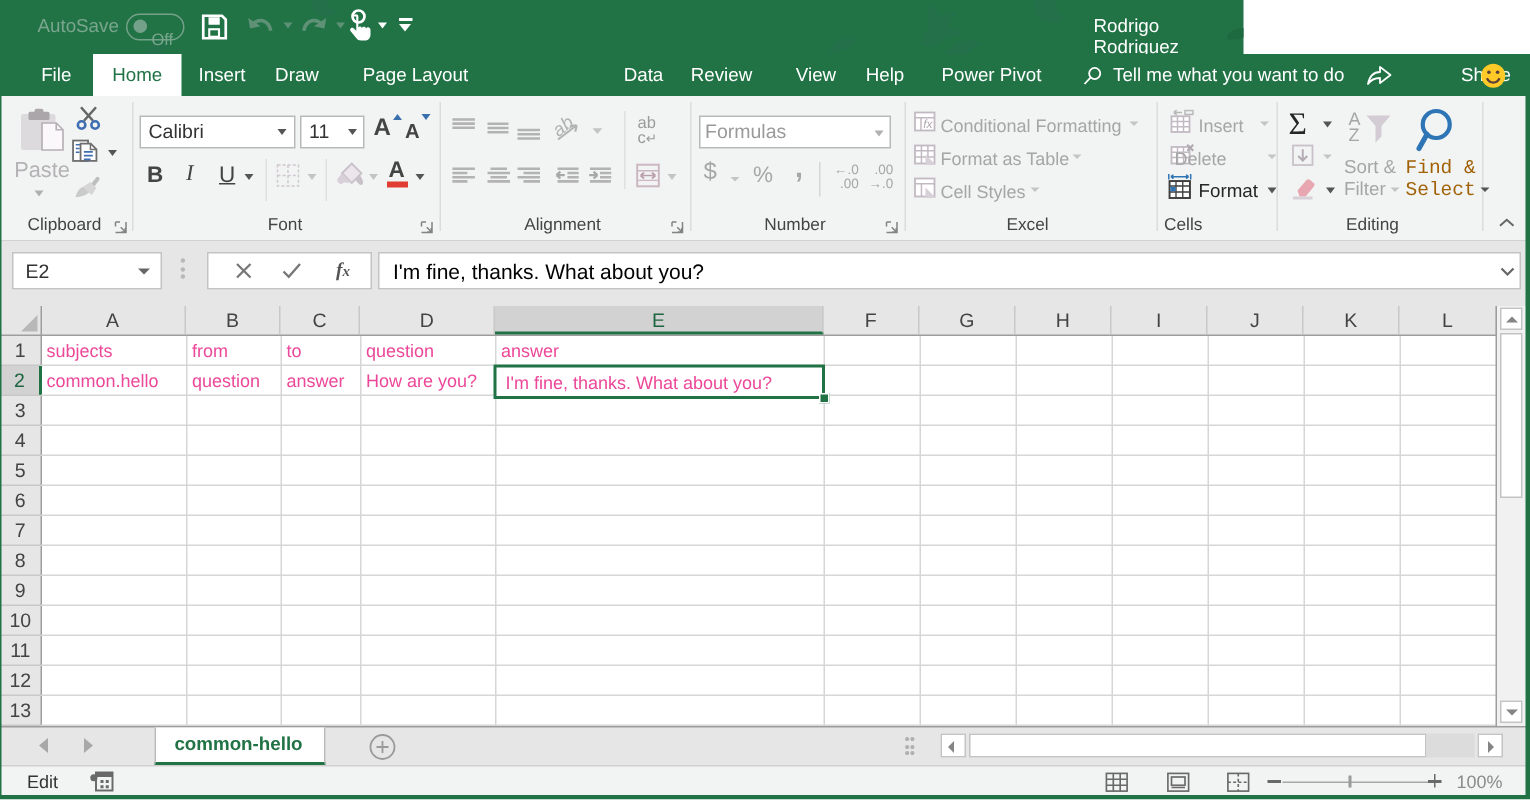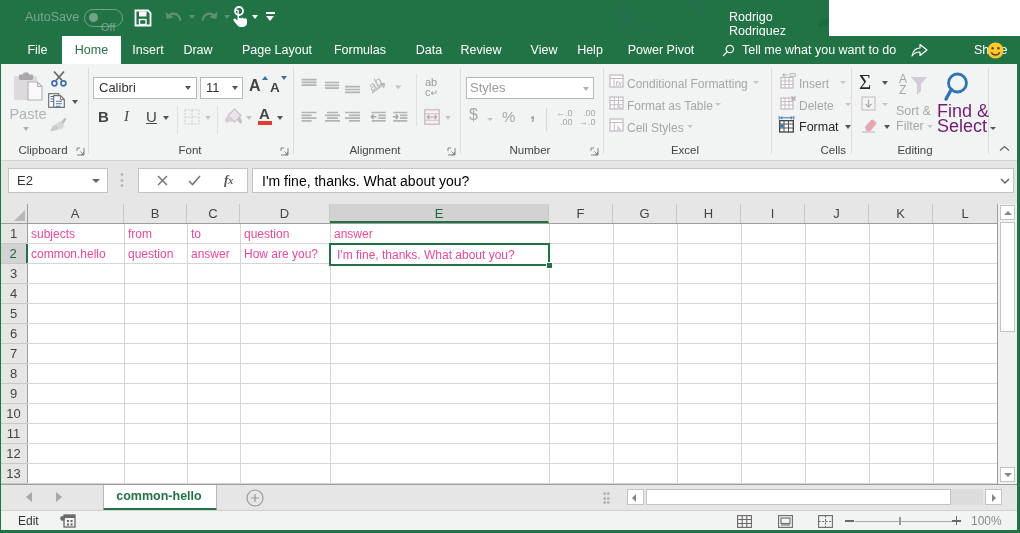--- a/index.html
+++ b/index.html
@@ -104,21 +104,20 @@
   <svg width="12" height="12" style="left:983px;top:11px" viewBox="0 0 12 12">
     <path d="M1 1 L11 11 M11 1 L1 11" stroke="#fff" stroke-width="1.4"></path>
   </svg>
 </div>
 <div class="abs" id="menurow">
   <div class="tab" style="left:0px;width:75px;">File</div>
   <div class="tab" id="hometab" style="left:62px;width:59px;">Home</div>
   <div class="tab" style="left:98px;width:100px;">Insert</div>
   <div class="tab" style="left:148px;width:100px;">Draw</div>
   <div class="tab" style="left:227px;width:100px;">Page Layout</div>
-  <div class="tab" style="left:310px;width:100px;">Formulas</div>
   <div class="tab" style="left:379px;width:100px;">Data</div>
   <div class="tab" style="left:431px;width:100px;">Review</div>
   <div class="tab" style="left:540px;width:100px;">Help</div>
   <div class="tab" style="left:494px;width:100px;">View</div>
   <div class="tab" style="left:611px;width:100px;">Power Pivot</div>
   <svg width="13" height="13" style="left:722px;top:8px" viewBox="0 0 13 13">
     <circle cx="7.8" cy="5" r="3.7" fill="none" stroke="#fff" stroke-width="1.2"></circle>
     <path d="M5 7.8 L1 12" stroke="#fff" stroke-width="1.2"></path>
   </svg>
   <div class="tab" style="left:742px;width:170px;text-align:left;">Tell me what you want to do</div>
@@ -242,21 +241,21 @@
     <path d="M0.8 4.8 h14.4 M0.8 11.2 h14.4" stroke="#ccb6c1" stroke-width="0.9"></path>
     <path d="M3 8 h10 M3 8 l2.4 -2 M3 8 l2.4 2 M13 8 l-2.4 -2 M13 8 l-2.4 2" stroke="#bb9fab" stroke-width="1.1" fill="none"></path>
   </svg>
   <div class="abs" style="left:445px;top:52px;width:0;height:0;border-left:3.5px solid transparent;border-right:3.5px solid transparent;border-top:4px solid #c4c4c4;"></div>
   <div class="abs" style="left:340px;top:80px;width:70px;text-align:center;font-size:11.5px;color:#444;">Alignment</div>
   <svg width="9" height="9" style="left:447px;top:83px" viewBox="0 0 9 9">
     <path d="M1 1 v3 M1 1 h3 M1 8 h7 v-7 M4.5 4.5 l3 3 M7.5 5 v2.7 h-2.7" stroke="#838383" stroke-width="1" fill="none"></path>
   </svg>
 
   <div class="combo" style="left:466px;top:13px;width:128px;height:22px;"></div>
-  <div class="abs gray" style="left:470px;top:16px;font-size:13px;color:#9a9a9a;">Styles</div>
+  <div class="abs gray" style="left:470px;top:16px;font-size:13px;color:#9a9a9a;">Formulas</div>
   <div class="abs" style="left:583px;top:23px;width:0;height:0;border-left:3.5px solid transparent;border-right:3.5px solid transparent;border-top:4px solid #b0b0b0;"></div>
   <div class="abs gray" style="left:469px;top:42px;font-size:16px;">$</div>
   <div class="abs" style="left:487px;top:54px;width:0;height:0;border-left:3px solid transparent;border-right:3px solid transparent;border-top:3.5px solid #c4c4c4;"></div>
   <div class="abs gray" style="left:502px;top:44px;font-size:15px;">%</div>
   <div class="abs gray" style="left:530px;top:38px;font-size:19px;font-weight:bold;">,</div>
   <div class="gsep" style="left:546px;top:44px;height:23px;background:#d6d6d6;"></div>
   <div class="abs gray" style="left:556px;top:45px;font-size:9px;line-height:8.5px;text-align:right;">←.0<br>.00</div>
   <div class="abs gray" style="left:579px;top:45px;font-size:9px;line-height:8.5px;text-align:right;">.00<br>→.0</div>
   <div class="abs" style="left:495px;top:80px;width:70px;text-align:center;font-size:11.5px;color:#444;">Number</div>
   <svg width="9" height="9" style="left:590px;top:83px" viewBox="0 0 9 9">
@@ -292,31 +291,31 @@
     <path d="M8 2 h-5.5 m0 0 l2 -1.6 m-2 1.6 l2 1.6" stroke="#b9b9b9" stroke-width="1.1" fill="none"></path>
     <rect x="10" y="0.7" width="5.3" height="2.6" fill="none" stroke="#b9b9b9" stroke-width="1"></rect>
   </svg>
   <div class="abs gray" style="left:799px;top:13px;font-size:12px;">Insert</div>
   <div class="abs" style="left:840px;top:17px;width:0;height:0;border-left:3px solid transparent;border-right:3px solid transparent;border-top:3.5px solid #c4c4c4;"></div>
   <svg width="16" height="15" style="left:780px;top:31px" viewBox="0 0 16 15">
     <rect x="1" y="3" width="12" height="11" fill="#fff" stroke="#c2bac2" stroke-width="1.2"></rect>
     <path d="M1 6.5 h12 M1 10 h12 M5 3 v11 M9 3 v11" stroke="#c2bac2" stroke-width="1"></path>
     <path d="M11.5 1.5 l4 4 m0 -4 l-4 4" stroke="#b0a8b0" stroke-width="1.4"></path>
   </svg>
-  <div class="abs gray" style="left:799px;top:35px;font-size:12px;">Delete</div>
+  <div class="abs gray" style="left:783px;top:35px;font-size:12px;">Delete</div>
   <div class="abs" style="left:845px;top:39px;width:0;height:0;border-left:3px solid transparent;border-right:3px solid transparent;border-top:3.5px solid #c4c4c4;"></div>
   <svg width="17" height="17" style="left:778px;top:52px" viewBox="0 0 17 17">
     <rect x="1.7" y="4.7" width="13.6" height="11.3" fill="#fff" stroke="#3f3f3f" stroke-width="1.3"></rect>
     <path d="M1.7 8 h13.6 M1.7 12 h13.6 M6 4.7 v11.3 M10.5 4.7 v11.3" stroke="#3f3f3f" stroke-width="0.9"></path>
     <path d="M2.6 1.8 h11.8 M2.6 1.8 l1.7 -1.3 M2.6 1.8 l1.7 1.3 M14.4 1.8 l-1.7 -1.3 M14.4 1.8 l-1.7 1.3 M1.2 0 v3.6 M15.8 0 v3.6" stroke="#2e75b5" stroke-width="1" fill="none"></path>
     <rect x="2.3" y="8.6" width="3.4" height="2.9" fill="#2e75b5"></rect>
   </svg>
   <div class="abs" style="left:799px;top:56px;font-size:12.5px;color:#262626;">Format</div>
   <div class="abs" style="left:845px;top:61px;width:0;height:0;border-left:3.5px solid transparent;border-right:3.5px solid transparent;border-top:4px solid #555;"></div>
-  <div class="abs" style="left:776px;top:80px;width:70px;text-align:right;font-size:11.5px;color:#444;">Cells</div>
+  <div class="abs" style="left:776px;top:80px;width:70px;text-align:left;font-size:11.5px;color:#444;">Cells</div>
 
   <div class="abs" style="left:859px;top:6px;font-size:21px;color:#262626;font-family:'Liberation Serif',serif;">Σ</div>
   <div class="abs" style="left:882px;top:17px;width:0;height:0;border-left:3.5px solid transparent;border-right:3.5px solid transparent;border-top:4px solid #555;"></div>
   <svg width="15" height="15" style="left:861px;top:32px" viewBox="0 0 15 15">
     <rect x="1" y="1" width="13" height="13" fill="none" stroke="#c9c1c9" stroke-width="1.2"></rect>
     <path d="M7.5 3.5 v7 M4.5 8 l3 3 3 -3" fill="none" stroke="#b3abb3" stroke-width="1.3"></path>
   </svg>
   <div class="abs" style="left:882px;top:39px;width:0;height:0;border-left:3px solid transparent;border-right:3px solid transparent;border-top:3.5px solid #c4c4c4;"></div>
   <svg width="17" height="14" style="left:860px;top:55px" viewBox="0 0 17 14">
     <path d="M5 8 l6-7 q1-1 2.4 0 l2.5 2.2 q1 1 0 2.2 l-5.5 6.6 h-4 z" fill="#e8a7b0"></path>
@@ -325,21 +324,21 @@
   <div class="abs" style="left:884px;top:61px;width:0;height:0;border-left:3.5px solid transparent;border-right:3.5px solid transparent;border-top:4px solid #555;"></div>
   <div class="abs gray" style="left:899px;top:10px;font-size:12px;line-height:11px;">A<br>Z</div>
   <svg width="18" height="20" style="left:910px;top:12px" viewBox="0 0 18 20">
     <path d="M1 1 h16 l-6 7 v7 l-4 4 v-11 z" fill="#d4ccd4"></path>
   </svg>
   <div class="abs gray" style="left:896px;top:40px;font-size:12.5px;line-height:15px;">Sort &amp;<br>Filter<span style="display:inline-block;margin-left:3px;width:0;height:0;border-left:3px solid transparent;border-right:3px solid transparent;border-top:3.5px solid #c4c4c4;vertical-align:2px;"></span></div>
   <svg width="36" height="38" style="left:936px;top:6px" viewBox="0 0 36 38">
     <circle cx="21.5" cy="13" r="9" fill="none" stroke="#2e75b5" stroke-width="2.8"></circle>
     <path d="M15.3 19.5 L10 29" stroke="#2e75b5" stroke-width="3.4" stroke-linecap="round"></path>
   </svg>
-  <div class="abs" style="left:937px;top:40px;font-size:18px;color:#701a75;line-height:15px;">Find &amp;<br>Select<span style="display:inline-block;margin-left:3px;width:0;height:0;border-left:3px solid transparent;border-right:3px solid transparent;border-top:3.5px solid #555;vertical-align:2px;"></span></div>
+  <div class="abs" style="left:937px;top:40px;font-size:13px;color:#a16207;line-height:15px;font-family:Liberation Mono, monospace;">Find &amp;<br>Select<span style="display:inline-block;margin-left:3px;width:0;height:0;border-left:3px solid transparent;border-right:3px solid transparent;border-top:3.5px solid #555;vertical-align:2px;"></span></div>
   <div class="abs" style="left:880px;top:80px;width:70px;text-align:center;font-size:11.5px;color:#444;">Editing</div>
   <svg width="11" height="7" style="left:999px;top:81px" viewBox="0 0 11 7">
     <path d="M1 5.5 L5.5 1.5 L10 5.5" fill="none" stroke="#666" stroke-width="1.3"></path>
   </svg>
 </div>
 <div class="abs" id="fbar">
   <div class="fbox" style="left:8px;width:100px;"></div>
   <div class="abs" style="left:17px;top:12px;font-size:13px;color:#333;">E2</div>
   <div class="abs" style="left:92px;top:18px;width:0;height:0;border-left:4px solid transparent;border-right:4px solid transparent;border-top:4.5px solid #666;"></div>
   <div class="abs" style="left:120px;top:11px;color:#b8b8b8;font-size:11px;line-height:5.5px;">•<br>•<br>•</div>

